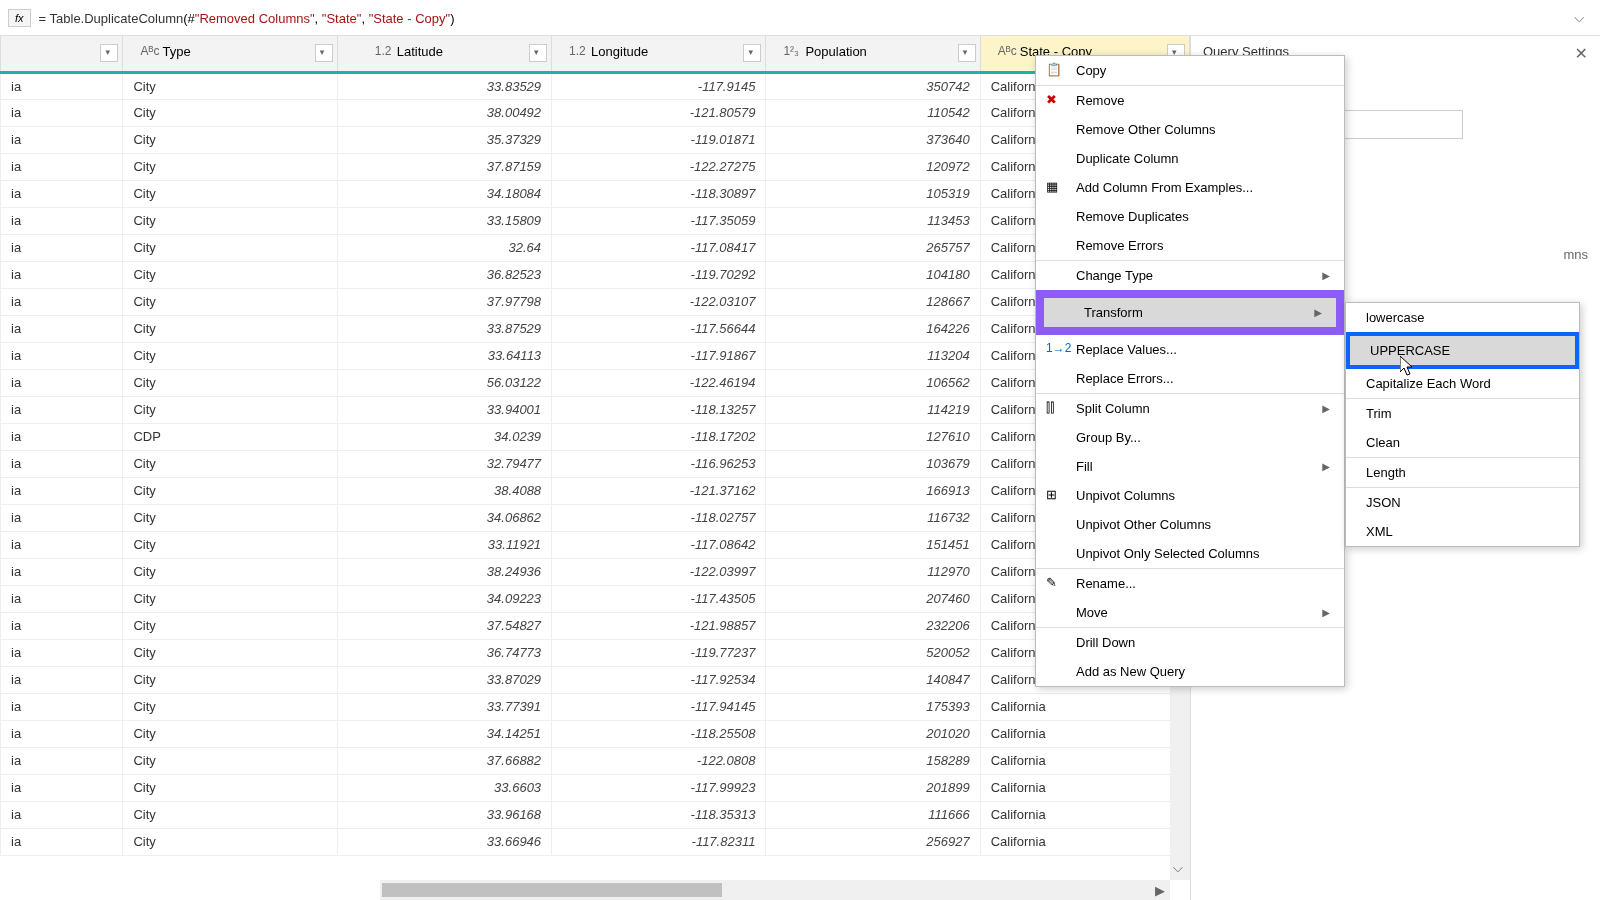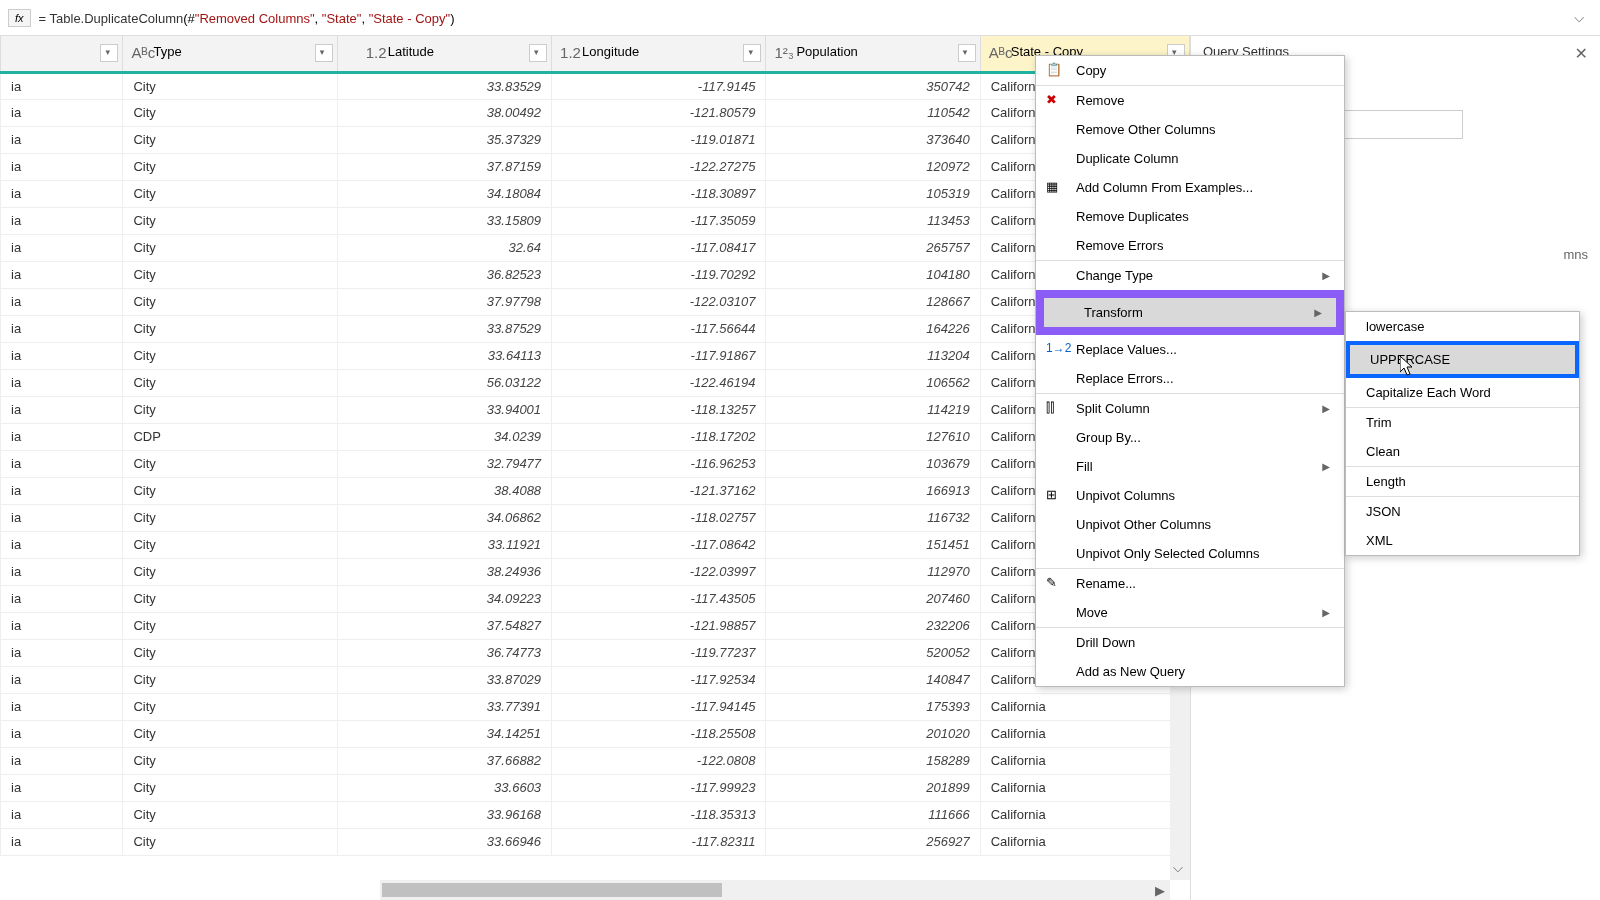--- a/index.html
+++ b/index.html
@@ -21,38 +21,38 @@
 .settings-close { cursor: pointer; color: #666; font-size: 16px; }
 .settings-section { padding: 8px 14px; }
 .settings-section-title { font-size: 13px; text-transform: uppercase; color: #555; }
 .triangle { font-size: 10px; margin-right: 4px; }
 .name-input { width: 260px; margin: 8px 12px; padding: 6px; border: 1px solid #ccc; }
 
 table { border-collapse: collapse; width: 100%; table-layout: fixed; }
 th { background: #f3f3f3; border: 1px solid #ddd; border-top: none; text-align: left; padding: 6px 8px; font-weight: normal; position: relative; height: 36px; }
 th.selected { background: #fef4c9; }
 .col-icon { display: inline-block; width: 18px; height: 18px; vertical-align: middle; margin-right: 4px; }
-.col-icon-text { font-size: 15px; color: #666; }
+.col-icon-text { font-size: 12px; color: #666; margin-left: 9px; }
 .col-filter { position: absolute; right: 4px; top: 8px; width: 18px; height: 18px; border: 1px solid #ccc; background: #fff; cursor: pointer; }
 .col-filter::after { content: "▾"; font-size: 9px; position: absolute; left: 4px; top: 2px; color: #666; }
 
 td { border: 1px solid #eee; padding: 5px 10px; height: 27px; white-space: nowrap; overflow: hidden; }
 td.num { text-align: right; font-style: italic; color: #444; }
 td.txt { color: #333; }
 tbody tr:first-child td { border-top: 3px solid #20b2a0; }
 
 .context-menu { position: absolute; left: 1035px; top: 55px; width: 310px; background: #fff; border: 1px solid #bbb; box-shadow: 2px 2px 8px rgba(0,0,0,.2); z-index: 100; }
 .menu-item { padding: 7px 14px 7px 40px; position: relative; cursor: default; display: flex; align-items: center; }
 .menu-item.highlighted { background: #d9d9d9; }
 .menu-item.sep-above { border-top: 1px solid #ddd; }
 .menu-icon { position: absolute; left: 10px; width: 18px; height: 18px; }
 .menu-arrow { margin-left: auto; color: #666; font-size: 10px; }
 .menu-blue-box { border: 8px solid #8b5cf6; padding: 0; }
 
-.submenu { position: absolute; left: 1345px; top: 311px; width: 235px; background: #fff; border: 1px solid #bbb; box-shadow: 2px 2px 8px rgba(0,0,0,.2); z-index: 101; }
+.submenu { position: absolute; left: 1345px; top: 302px; width: 235px; background: #fff; border: 1px solid #bbb; box-shadow: 2px 2px 8px rgba(0,0,0,.2); z-index: 101; }
 .submenu .menu-item { padding-left: 20px; }
 .submenu-blue-box { border: 4px solid #0a66ff; }
 
 .scroll-h { position: absolute; bottom: 0; left: 380px; right: 20px; height: 20px; background: #f0f0f0; display: flex; align-items: center; }
 .scroll-thumb { background: #c0c0c0; height: 14px; width: 340px; margin-left: 2px; }
 .scroll-arrow { width: 20px; text-align: center; color: #666; margin-left: auto; cursor: pointer; }
 .scroll-v { position: absolute; right: 0; top: 38px; bottom: 20px; width: 20px; background: #f0f0f0; }
 .scroll-v-arrow { position: absolute; bottom: 4px; left: 3px; color: #666; cursor: pointer; }
 
 .col-state { width: 120px; }

